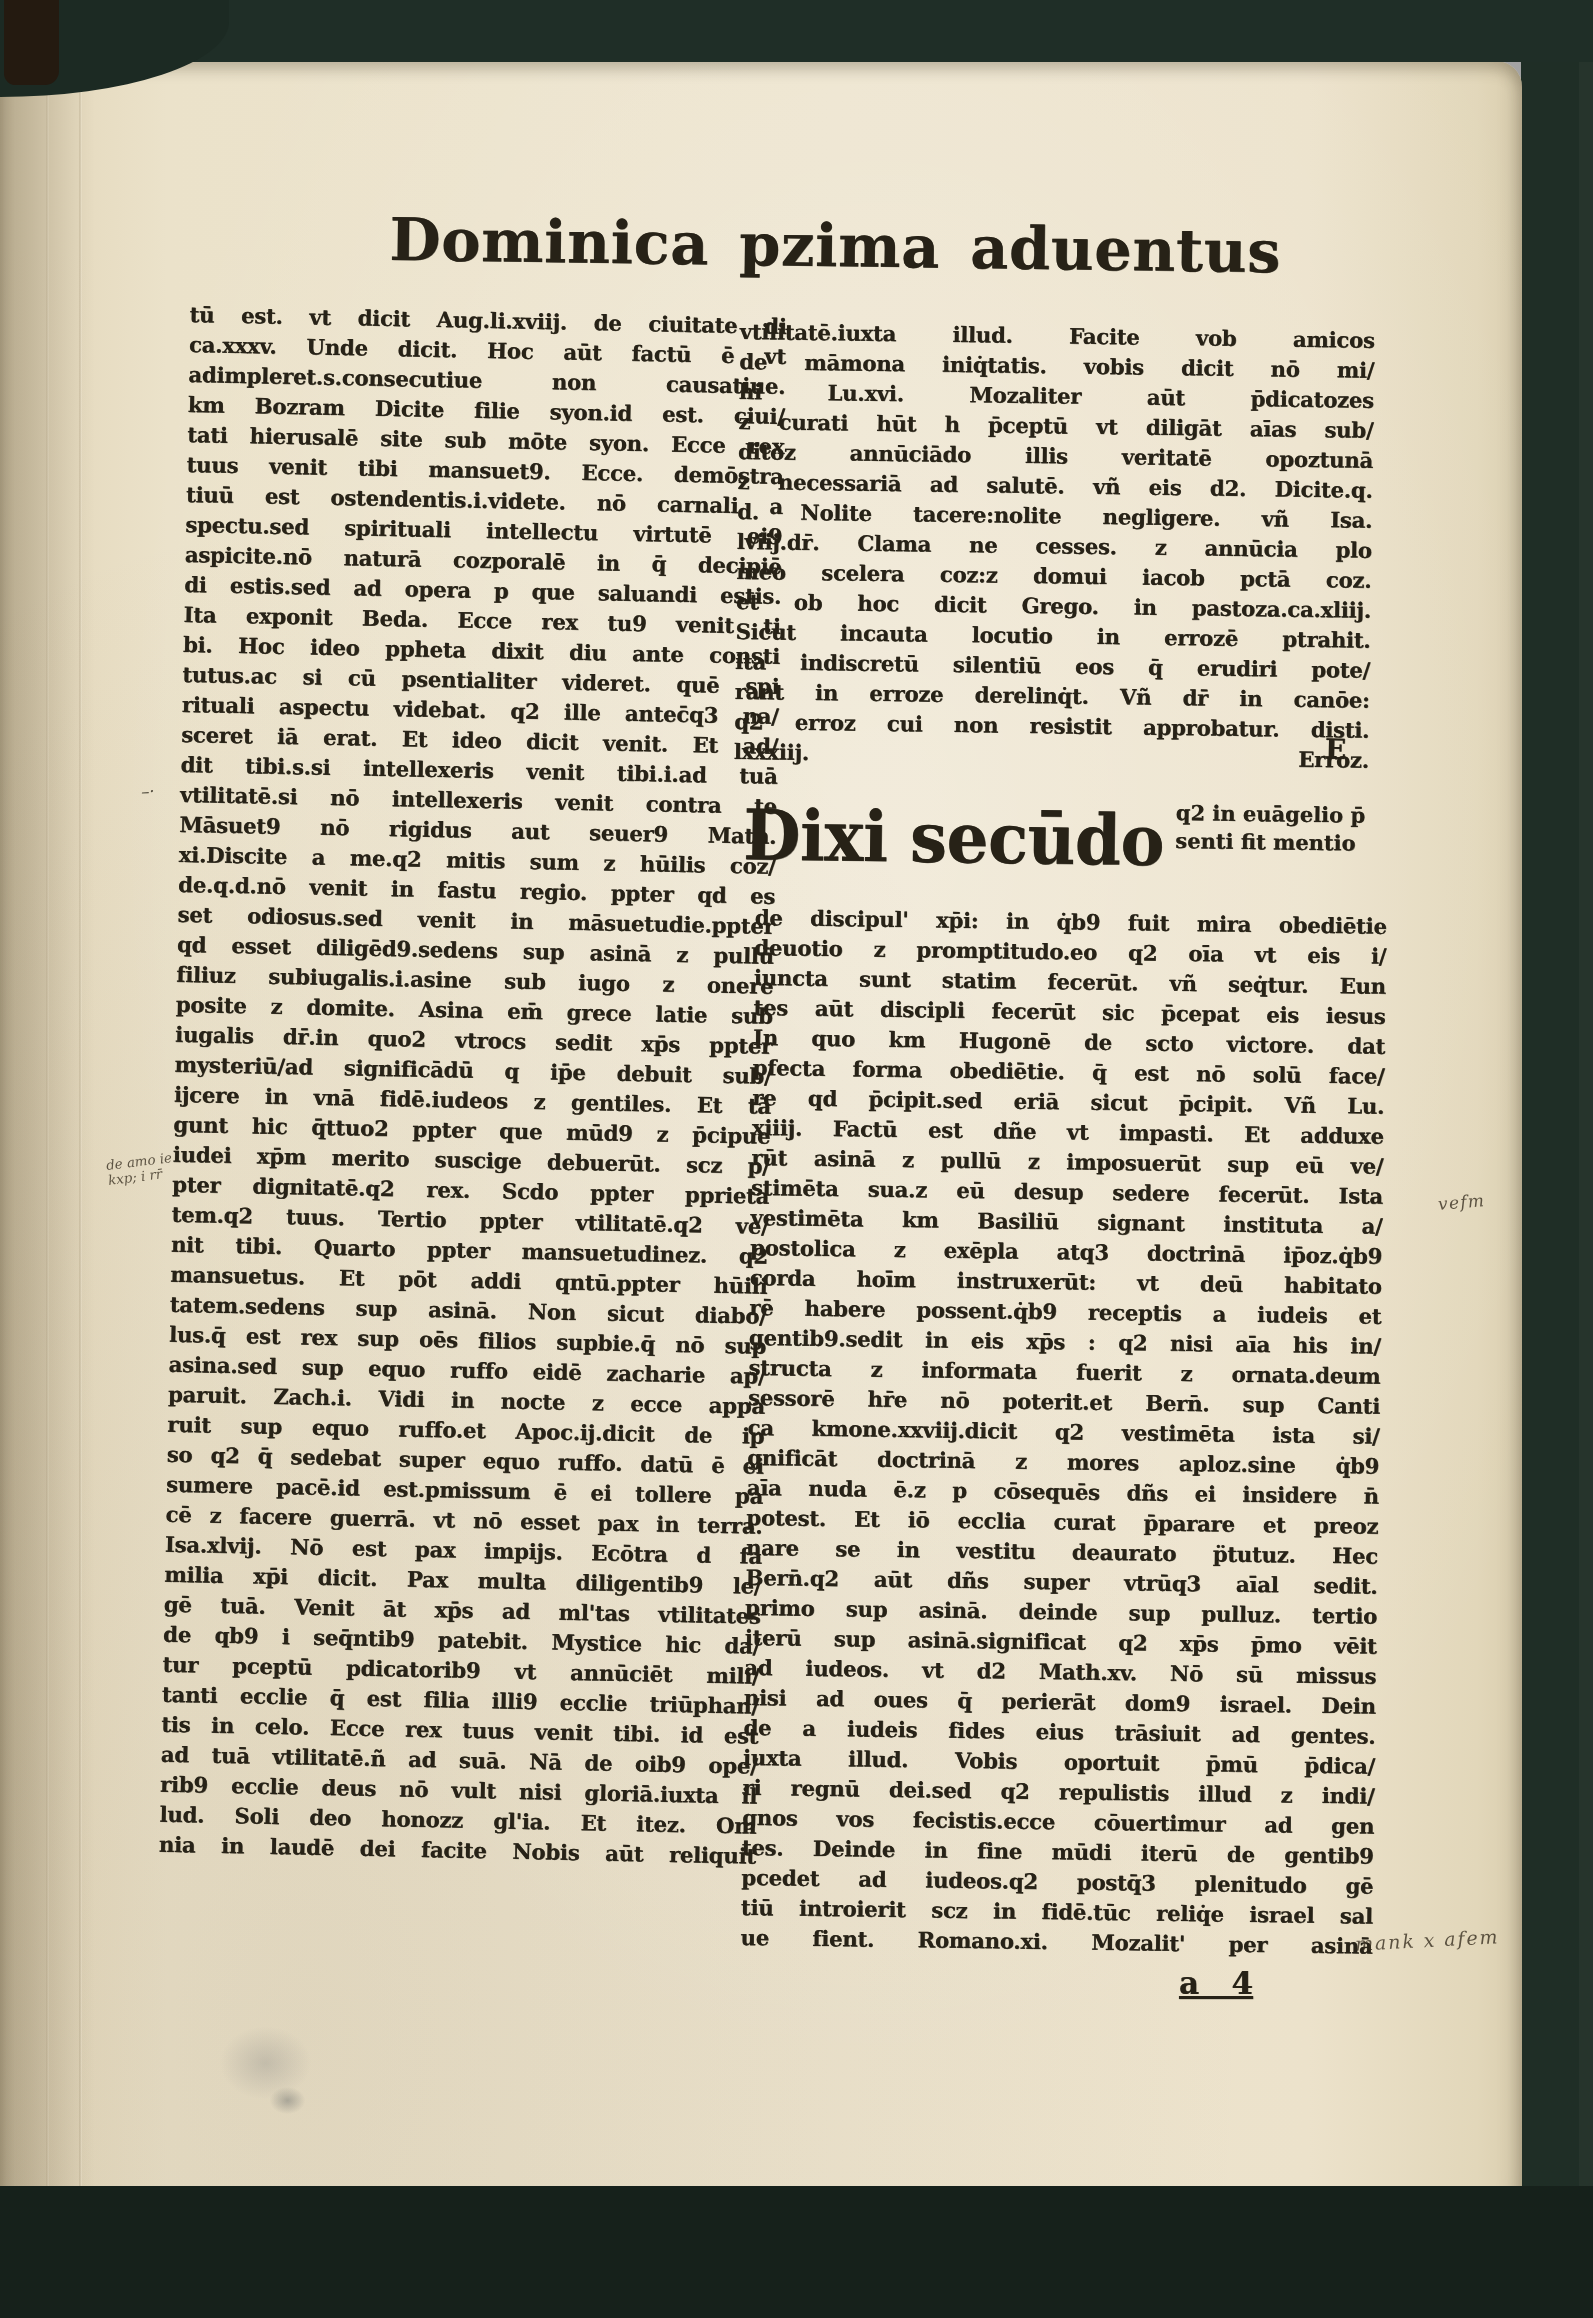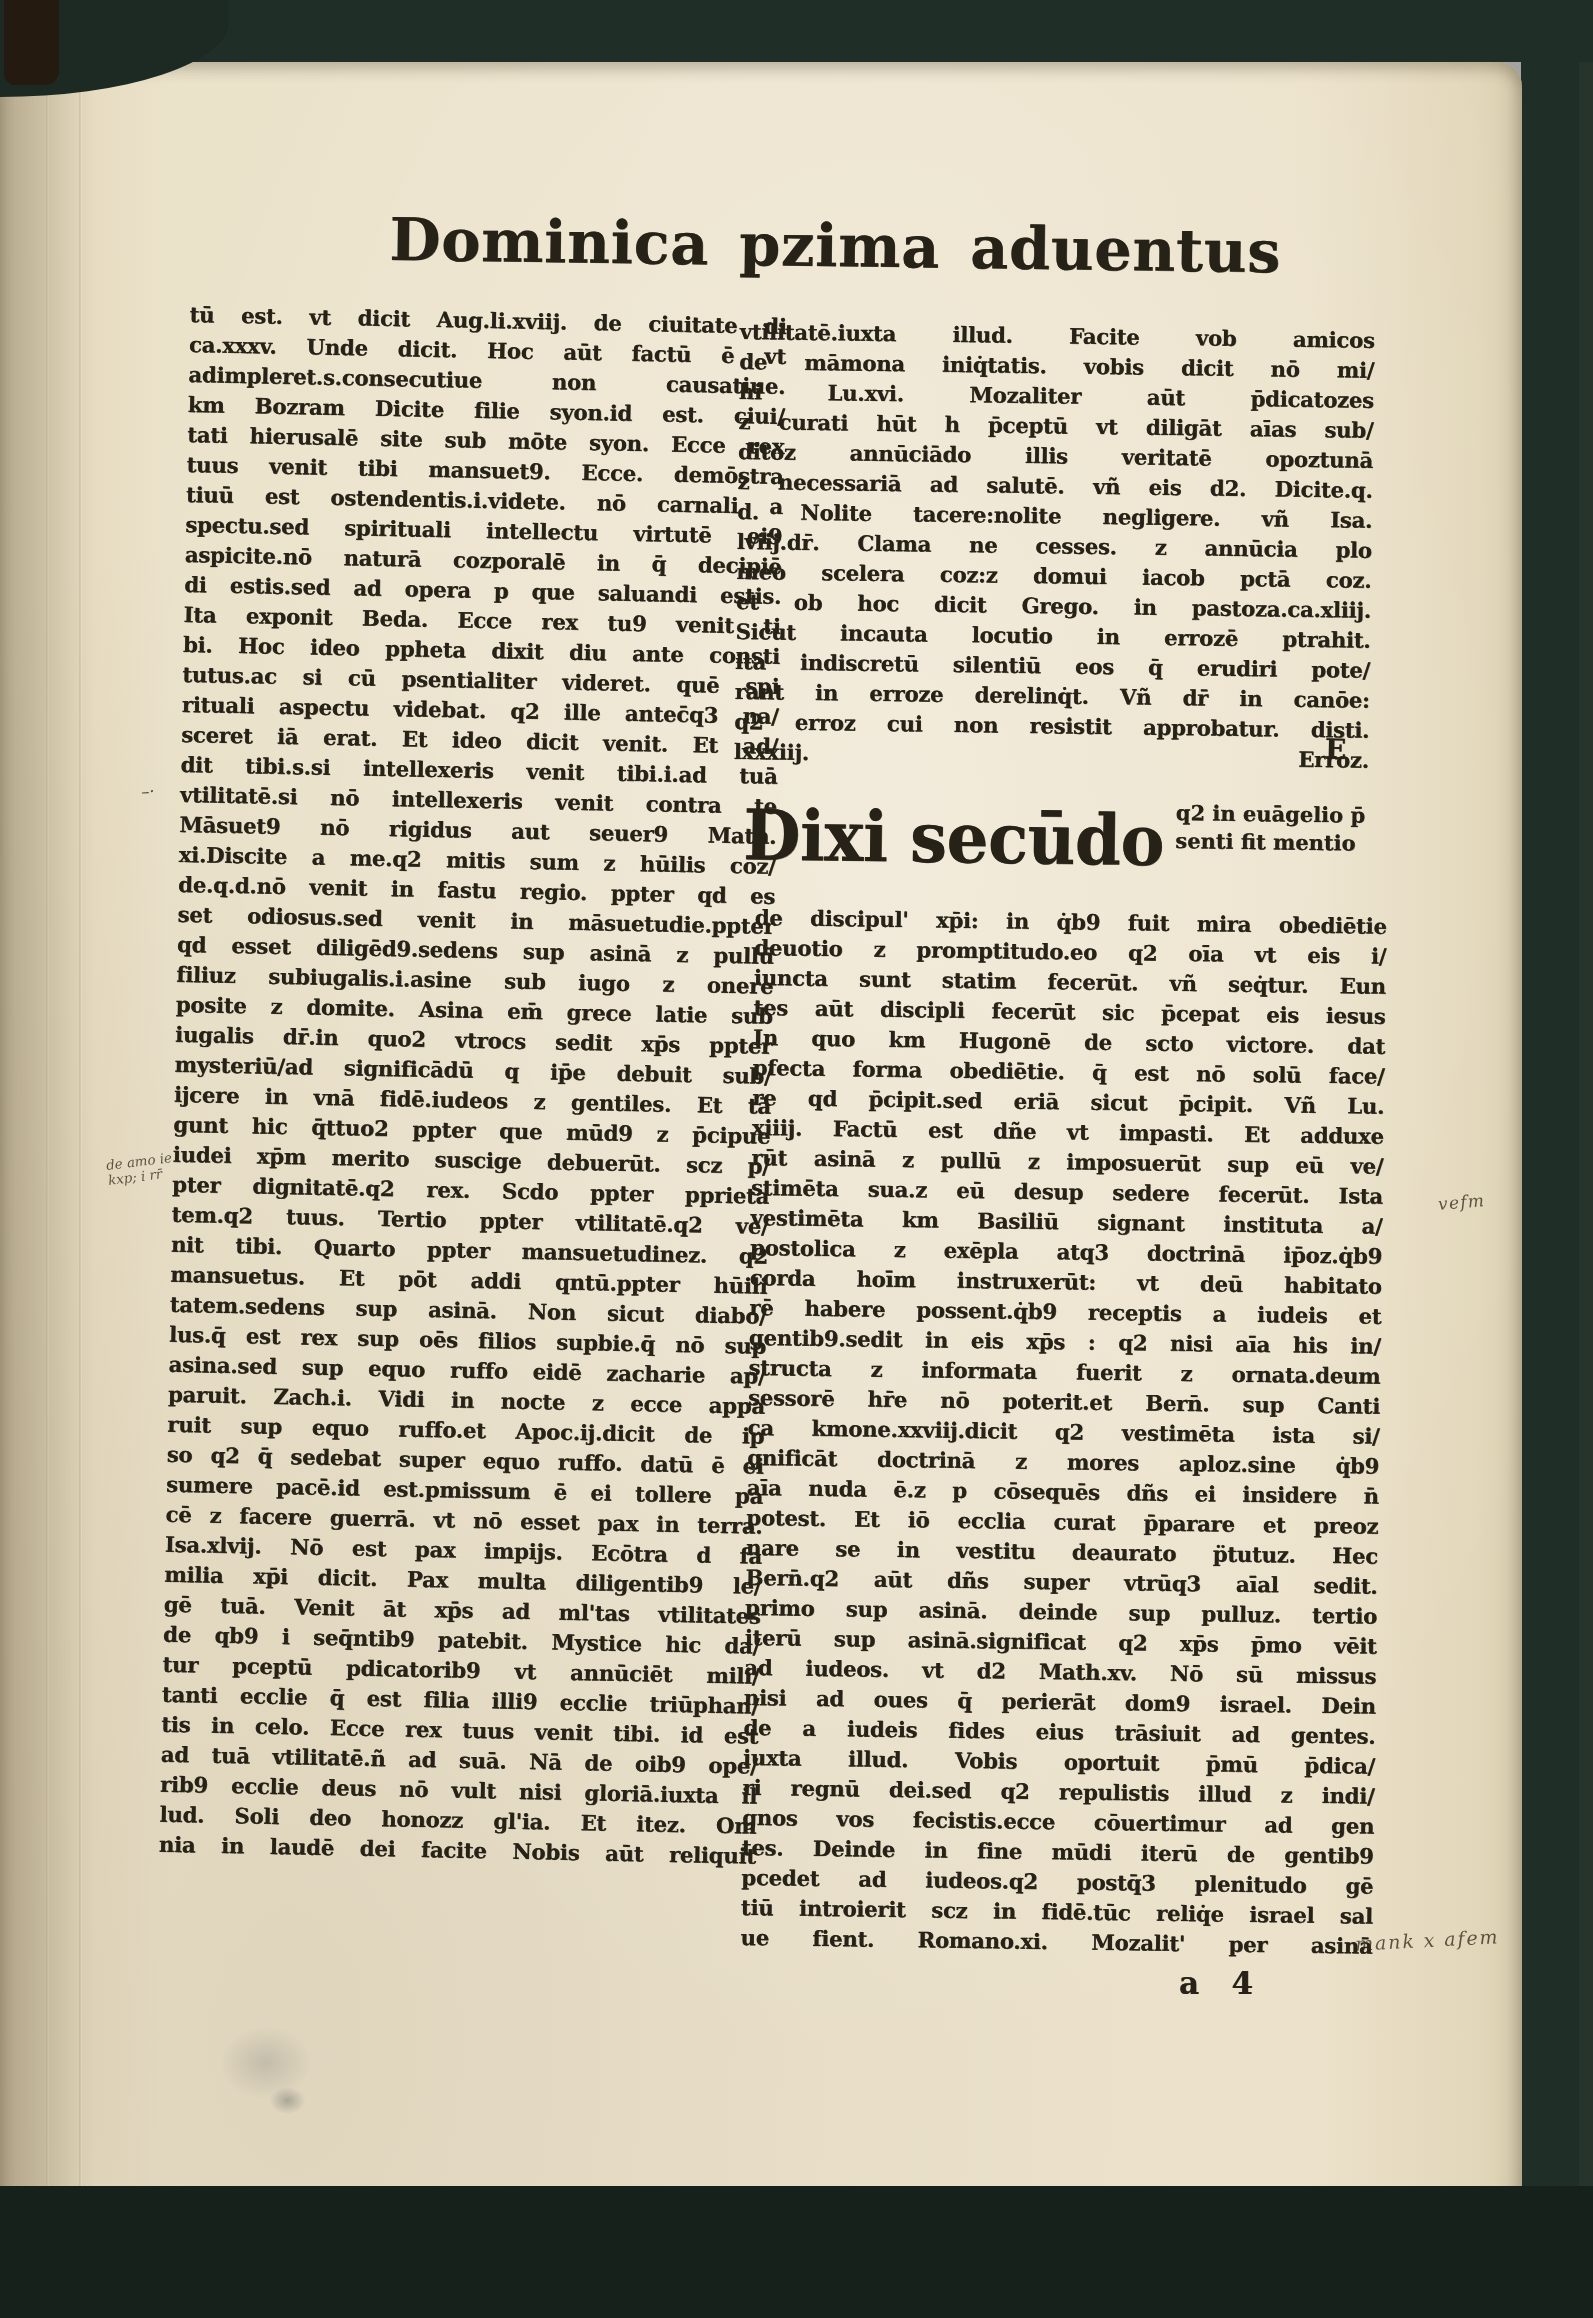--- a/index.html
+++ b/index.html
@@ -44,21 +44,21 @@
   .col-left{left:190px;top:300px;width:597px;transform:rotate(1.15deg);}
   .col-right-a{left:740px;top:317px;width:635px;transform:rotate(.8deg);}
   .col-right-b{left:755px;top:903px;width:632px;transform:rotate(.8deg);}
 
   .incipit{position:absolute;left:744px;top:788px;width:637px;transform:rotate(.8deg);transform-origin:left top;}
   .incipit .big{display:inline-block;font-size:66px;font-weight:700;letter-spacing:-0.6px;line-height:95px;
     transform:scaleY(1.06);vertical-align:top;}
   .incipit .side{display:inline-block;vertical-align:top;margin-left:11.5px;margin-top:5.1px;}
   .incipit .side div{font-size:21px;font-weight:700;line-height:28px;white-space:nowrap;}
   .guide-letter{position:absolute;left:1325px;top:733px;font-size:28px;font-weight:700;transform:rotate(1deg);}
-  .signature{position:absolute;left:1179px;top:1965px;font-size:31px;font-weight:700;word-spacing:21.6px;}
+  .signature{position:absolute;left:1179px;top:1965px;font-size:31px;font-weight:700;word-spacing:21.6px;text-decoration:underline;}
 
   
   .hand{position:absolute;font-style:italic;color:rgba(52,44,30,.78);font-family:"DejaVu Serif",serif;}
   .hand-left{left:107px;top:1154px;font-size:13.4px;line-height:15.3px;transform:rotate(-7deg);}
   .hand-tick{left:141px;top:782px;font-size:16.6px;transform:rotate(-4deg);color:rgba(45,40,28,.8);}
   .hand-right{left:1438px;top:1192px;font-size:17px;transform:rotate(-5deg);letter-spacing:1.3px;}
   .hand-bottom{left:1355px;top:1929px;font-size:19px;transform:rotate(-3deg);letter-spacing:1.9px;white-space:nowrap;}
   .smudge{position:absolute;left:202px;top:2012px;width:127px;height:102px;
     background:radial-gradient(closest-side,rgba(80,85,95,.20),rgba(80,85,95,0) 72%);}
   .smudge2{position:absolute;left:262px;top:2081px;width:51px;height:39px;

